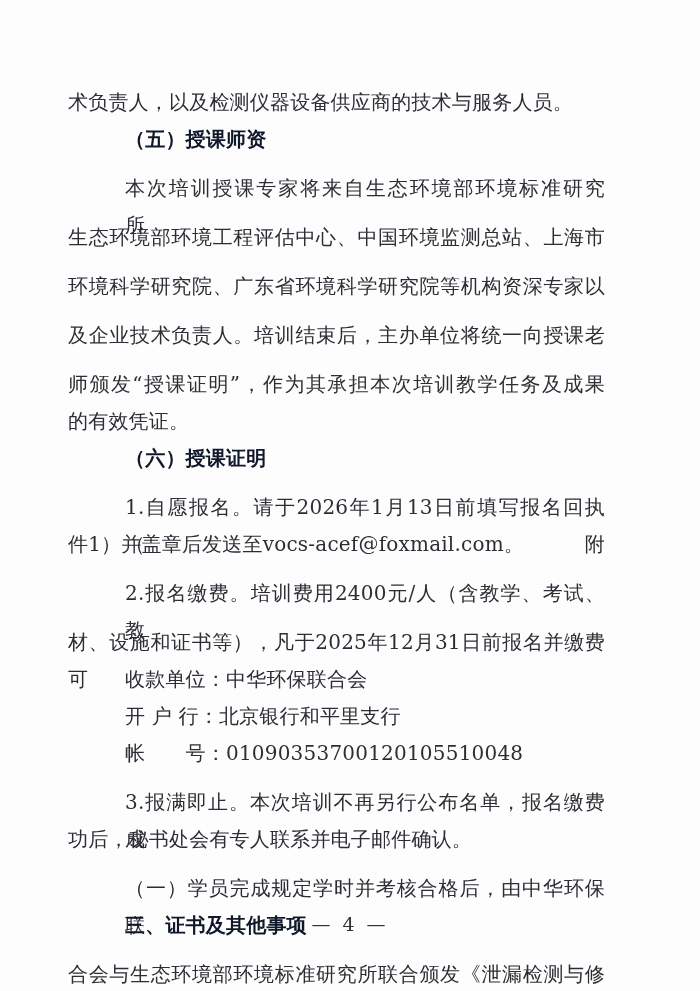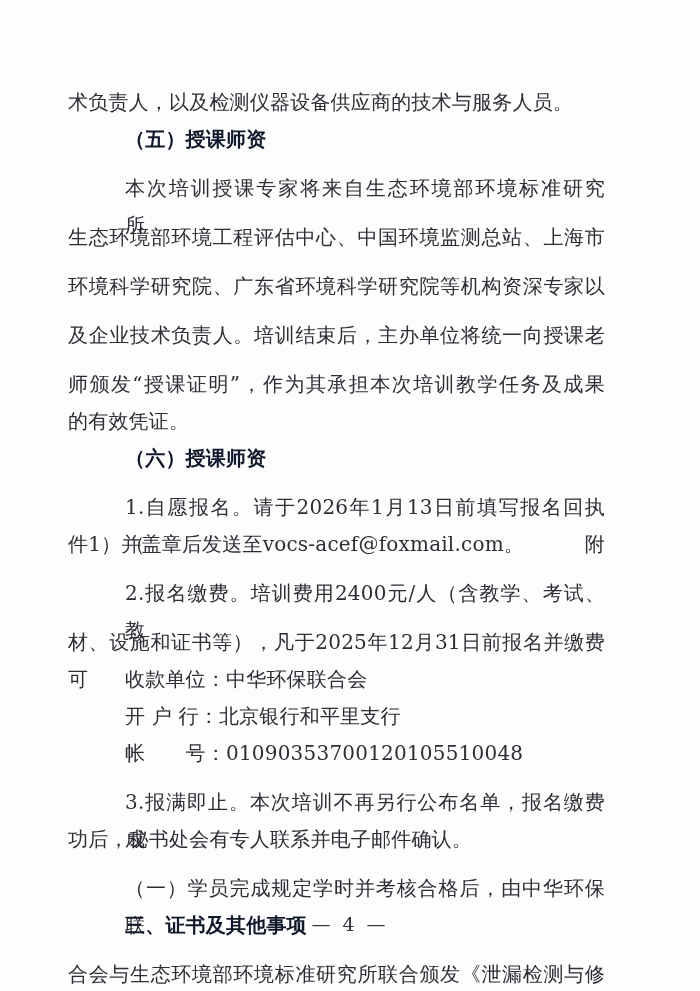--- a/index.html
+++ b/index.html
@@ -52,21 +52,21 @@
 <div class="page">
   <div class="content">
     <div class="line">术负责人，以及检测仪器设备供应商的技术与服务人员。</div>
     <div class="line bold indent">（五）授课师资</div>
     <div class="line indent just">本次培训授课专家将来自生态环境部环境标准研究所、</div>
     <div class="line just">生态环境部环境工程评估中心、中国环境监测总站、上海市</div>
     <div class="line just">环境科学研究院、广东省环境科学研究院等机构资深专家以</div>
     <div class="line just">及企业技术负责人。培训结束后，主办单位将统一向授课老</div>
     <div class="line just">师颁发“授课证明”，作为其承担本次培训教学任务及成果</div>
     <div class="line">的有效凭证。</div>
-    <div class="line bold indent">（六）授课师资</div>
+    <div class="line bold indent">（六）授课证明</div>
     <div class="line indent just">1.自愿报名。请于2026年1月13日前填写报名回执（附</div>
     <div class="line">件1）并盖章后发送至vocs-acef@foxmail.com。</div>
     <div class="line indent just">2.报名缴费。培训费用2400元/人（含教学、考试、教</div>
     <div class="line just">材、设施和证书等），凡于2025年12月31日前报名并缴费可</div>
     <div class="line indent">收款单位：中华环保联合会</div>
     <div class="line indent">开 户 行：北京银行和平里支行</div>
     <div class="line indent">帐　　号：01090353700120105510048</div>
     <div class="line indent just">3.报满即止。本次培训不再另行公布名单，报名缴费成</div>
     <div class="line">功后，秘书处会有专人联系并电子邮件确认。</div>
     <div class="line indent just">（一）学员完成规定学时并考核合格后，由中华环保联</div>

